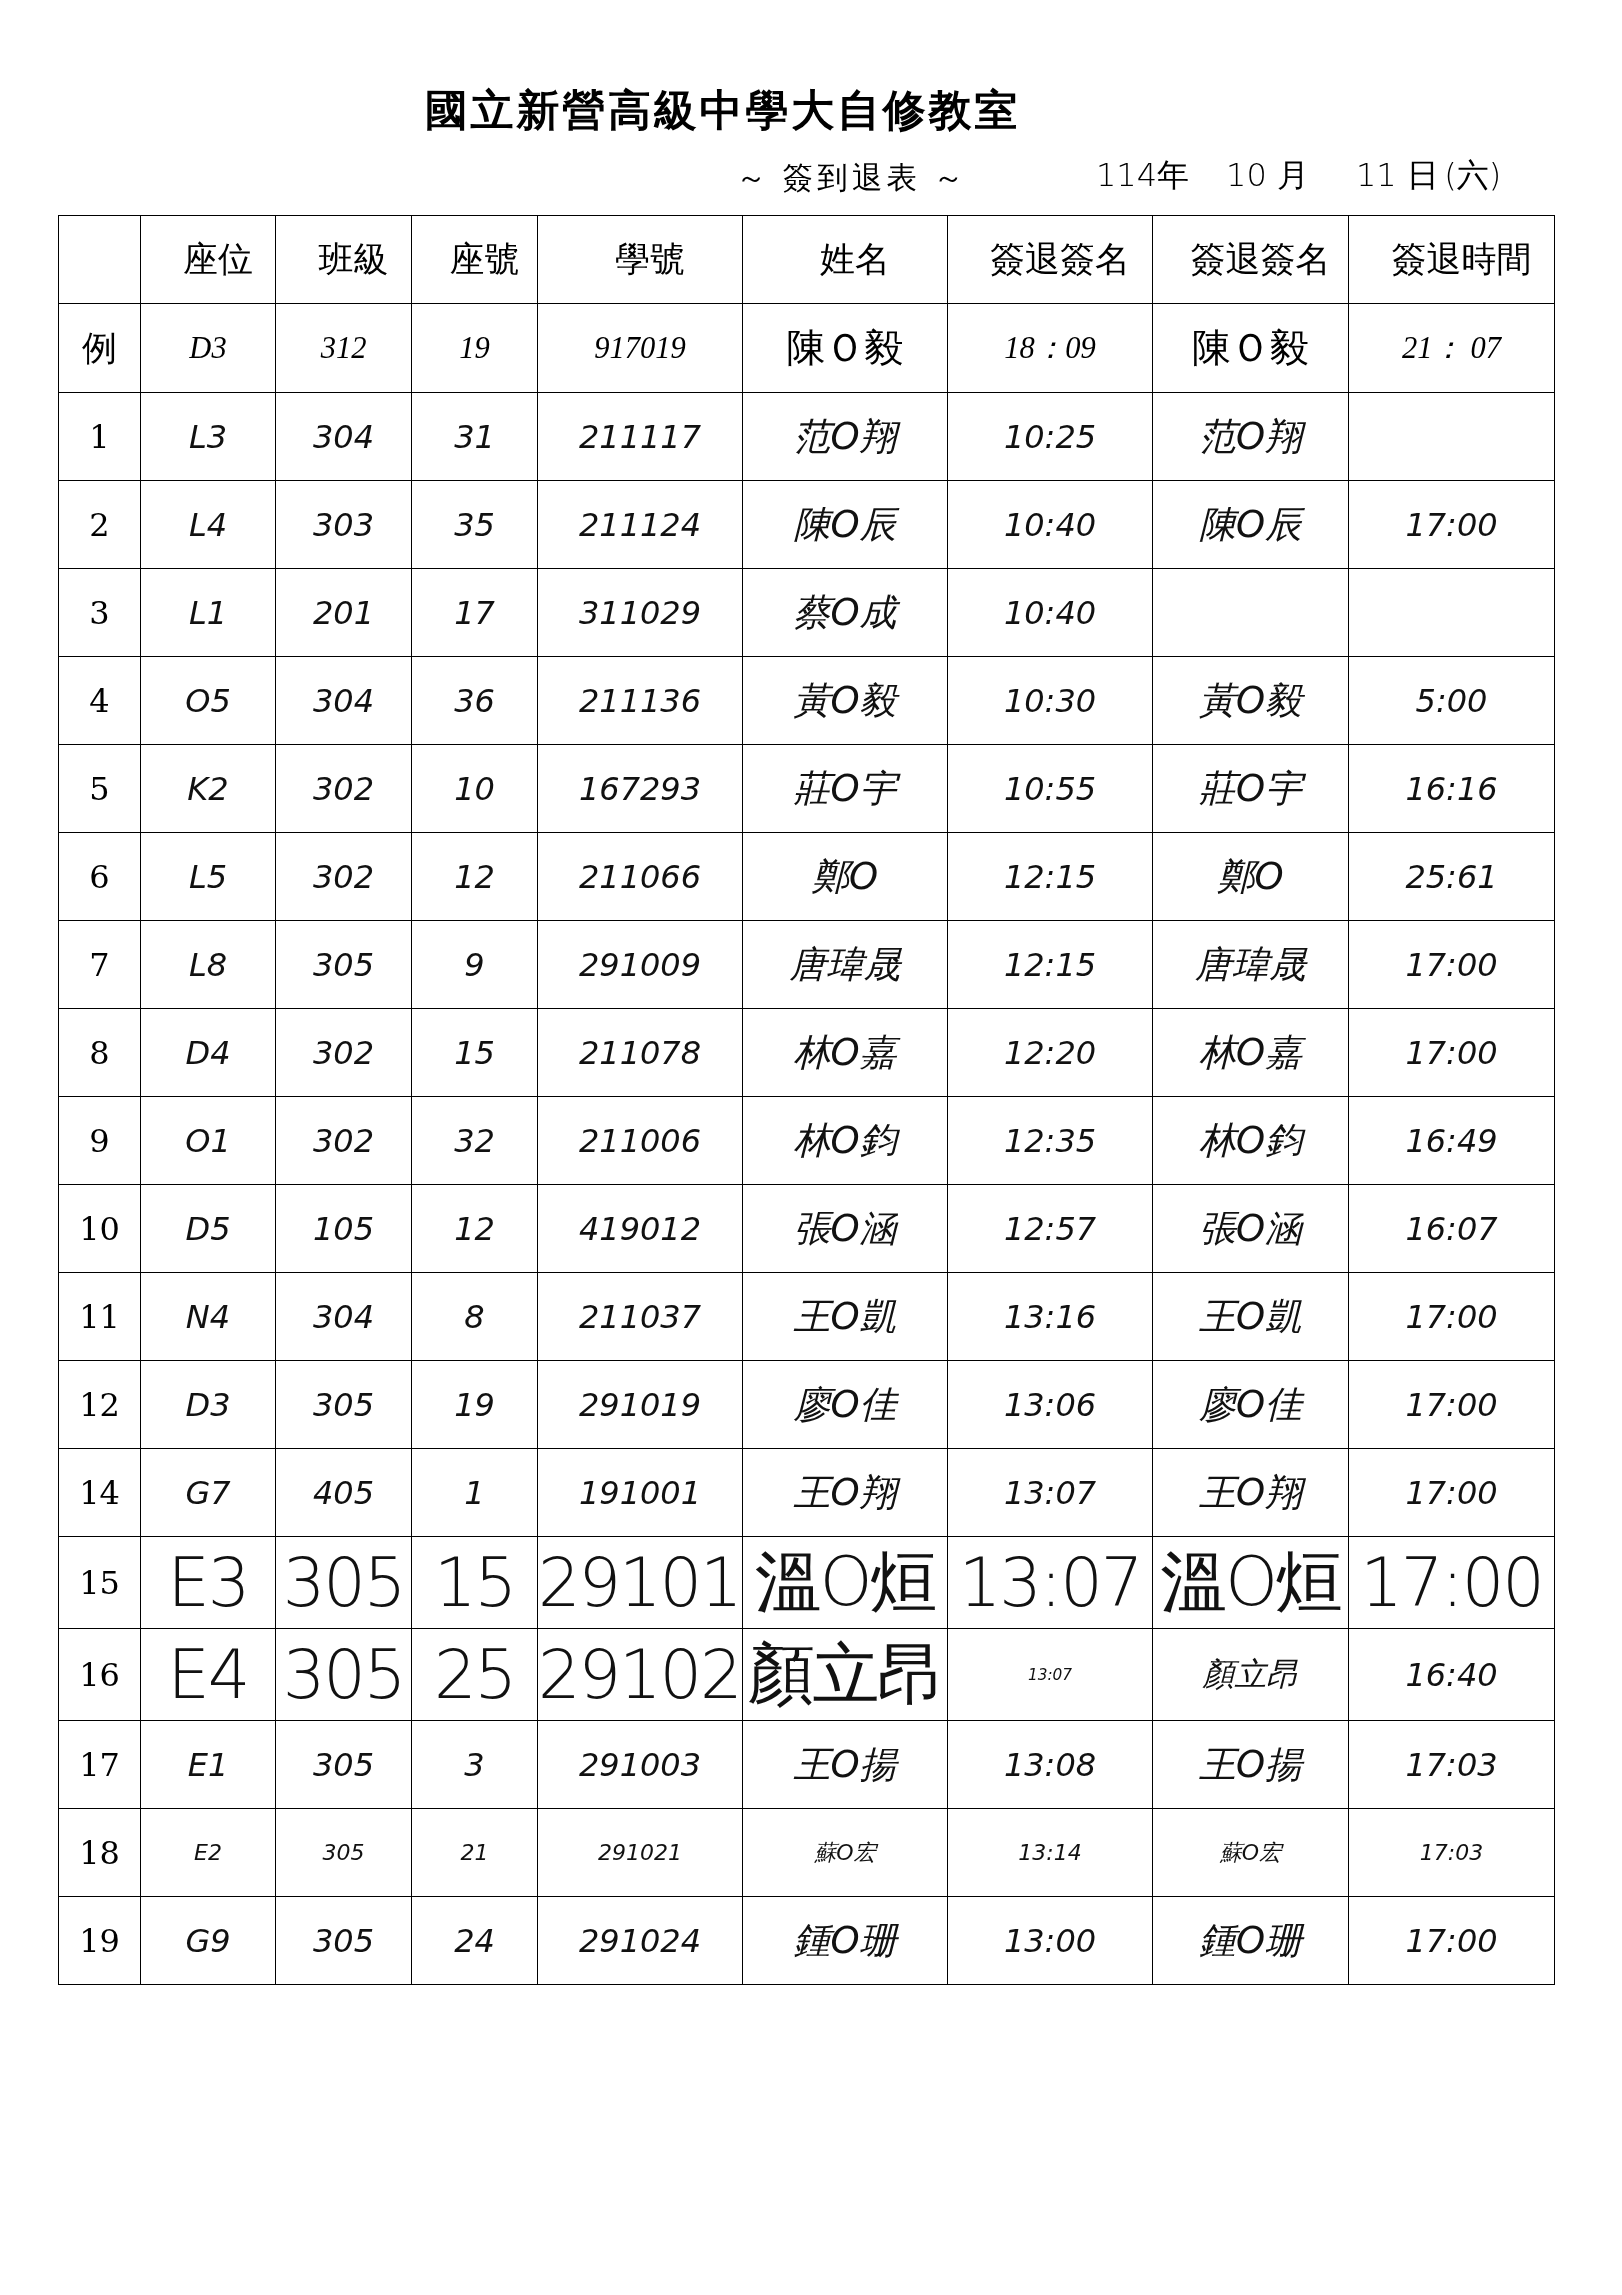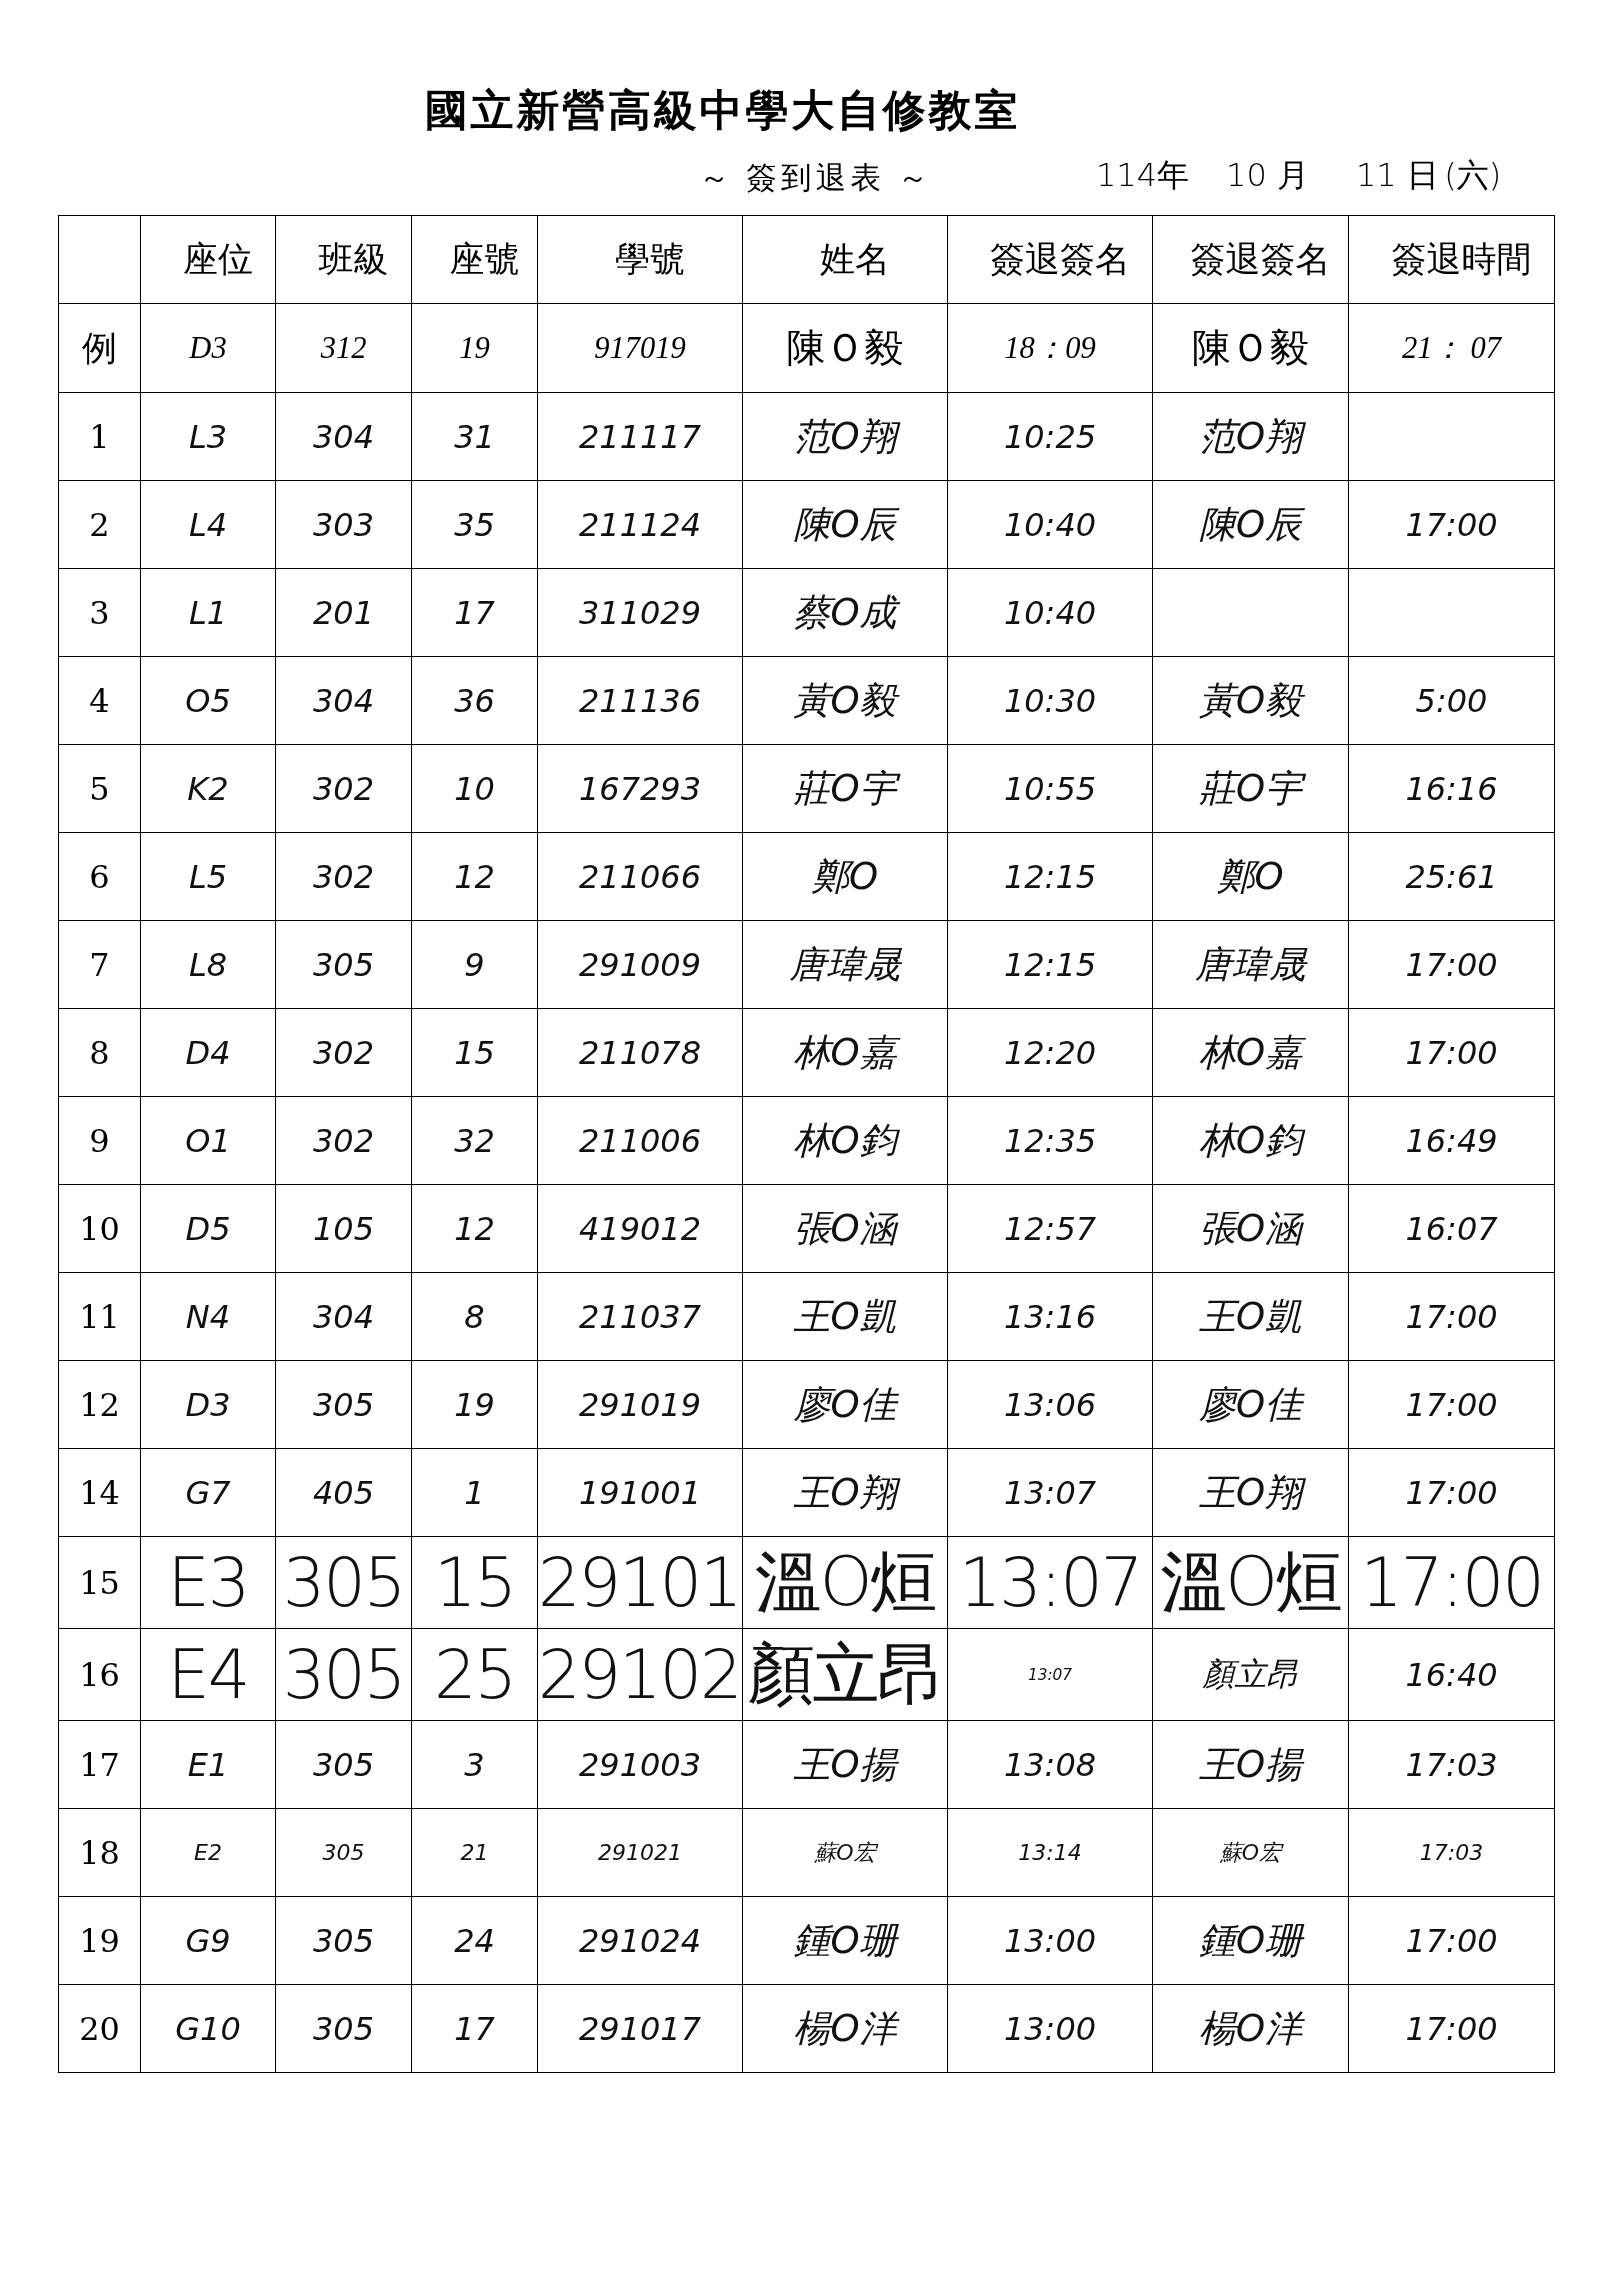--- a/index.html
+++ b/index.html
@@ -7,23 +7,23 @@
     width: 1623px; height: 2295px; position: relative; overflow: hidden;
     font-family: "DejaVu Sans", "Liberation Sans", sans-serif; color: #000;
   }
   .title {
     position: absolute; top: 82px; left: 0; width: 1445px;
     text-align: center; font-size: 43px; font-weight: bold;
     letter-spacing: 2.8px;
     font-family: "DejaVu Serif", "Liberation Serif", serif;
   }
   .subtitle {
-    position: absolute; top: 158px; left: 699px;
+    position: absolute; top: 158px; left: 736px;
     font-size: 30.5px; letter-spacing: 4.2px;
-    font-family: Liberation Sans, sans-serif;
+    font-family: Liberation Serif, serif;
   }
   .date {
     position: absolute; top: 154px; left: 1096px;
     font-size: 32px; display: flex; gap: 0; align-items: baseline;
     font-family: "DejaVu Serif", "Liberation Serif", serif;
   }
   .date .hw { font-family: "DejaVu Sans", sans-serif; font-weight: 300; }
   .date .yr { margin-right: 37px; }
   .date .mo { margin-right: 47px; }
   .date .dy { margin-right: 5.5px; }
@@ -300,26 +300,15 @@
         <td class="idx">19</td>
         <td class="hw">G9</td>
         <td class="hw">305</td>
         <td class="hw">24</td>
         <td class="hw">291024</td>
         <td class="hw name">鍾O珊</td>
         <td class="hw">13:00</td>
         <td class="hw name">鍾O珊</td>
         <td class="hw">17:00</td>
       </tr>
-      <tr>
-        <td class="idx">20</td>
-        <td class="hw">G10</td>
-        <td class="hw">305</td>
-        <td class="hw">17</td>
-        <td class="hw">291017</td>
-        <td class="hw name">楊O洋</td>
-        <td class="hw">13:00</td>
-        <td class="hw name">楊O洋</td>
-        <td class="hw">17:00</td>
-      </tr>
     </tbody>
 </table>
 
 
 </body></html>

